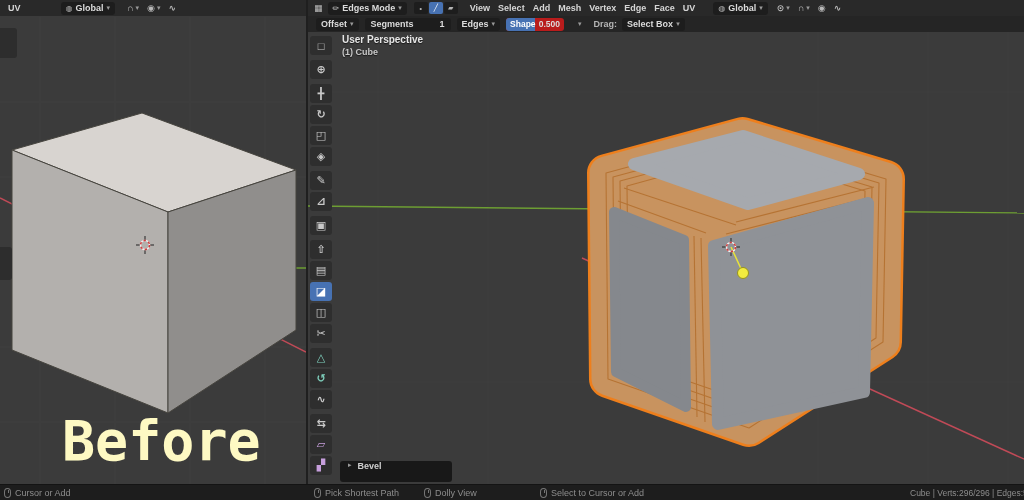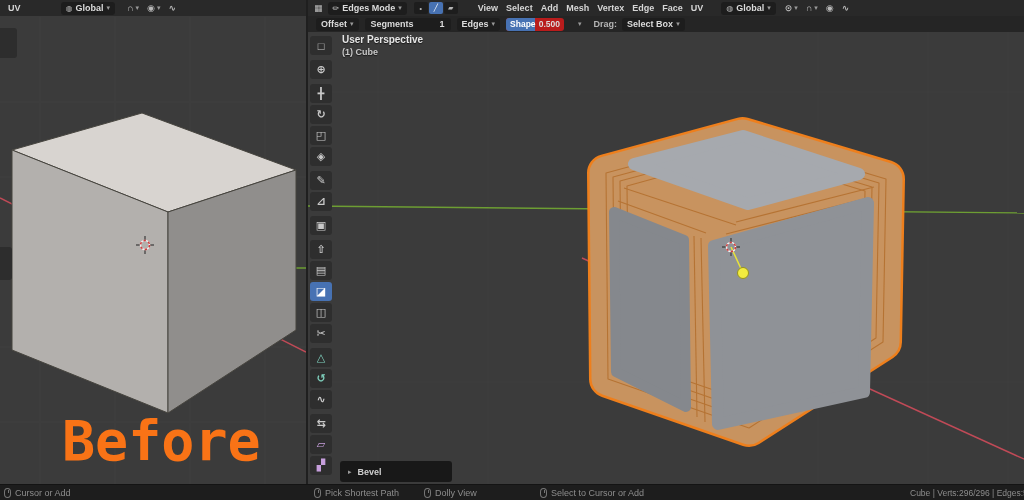--- a/index.html
+++ b/index.html
@@ -24,21 +24,21 @@
   }
   .vp-header.r2 { top:16px; background:#252525; }
   .hicon { color:#b9b9b9; font-size:9px; margin-left:6px; }
   .pill {
     display:flex; align-items:center; gap:3px;
     background:#1d1d1d; border-radius:3px; height:13px;
     padding:0 5px; color:#dcdcdc; font-size:9px;
   }
   .caret { font-size:7px; color:#9a9a9a; }
   .picon { font-size:8px; color:#c2c2c2; }
-  .menus { display:flex; align-items:flex-end; margin-left:16px; }
+  .menus { display:flex; align-items:flex-end; margin-left:8px; }
   .menu { padding:0 4px; color:#d6d6d6; font-size:9px; }
   .modegroup { display:flex; gap:1px; margin-left:7px; }
   .modebtn {
     width:14px; height:12px; background:#1d1d1d; border-radius:2px;
     display:flex; align-items:center; justify-content:center;
     font-size:7px; color:#b5b5b5;
   }
   .modebtn.active { background:#4772b3; color:#fff; }
   .field {
     background:#1d1d1d; border-radius:3px; height:13px; width:86px;
@@ -62,25 +62,25 @@
   .tool .teal { color:#7fd0bd; }
   .tool .violet { color:#c79fdd; }
 
   
   .vp-info { position:absolute; left:34px; top:34px; z-index:3; text-shadow:0 1px 1px rgba(0,0,0,.6); }
   .vp-info .l1 { font-size:10px; color:#e6e6e6; }
   .vp-info .l2 { font-size:9px; color:#c9c9c9; margin-top:2px; }
   .op-panel {
     position:absolute; left:32px; top:461px; height:21px; width:112px;
     background:rgba(22,22,22,.92); border-radius:3px; z-index:4;
-    display:flex; align-items:center; gap:6px; padding:0 8px;
+    display:flex; align-items:flex-start; gap:6px; padding:0 8px;
     font-size:9px; color:#cfcfcf;
   }
   .caption {
-    position:absolute; z-index:3; color:#f97316;
+    position:absolute; z-index:3; color:#fef9c3;
     font-family:"DejaVu Sans Mono",monospace; font-size:55px; line-height:1;
   }
   #before-caption { left:62px; top:414px; }
   #after-caption  { left:462px; top:410px; }
 
   .sliver { position:absolute; background:#2d2d2d; border-radius:0 3px 3px 0; z-index:4; }
   #sliver-top { left:0; top:28px; width:17px; height:30px; }
   #sliver-mid { left:0; top:247px; width:12px; height:33px; }
 
   

